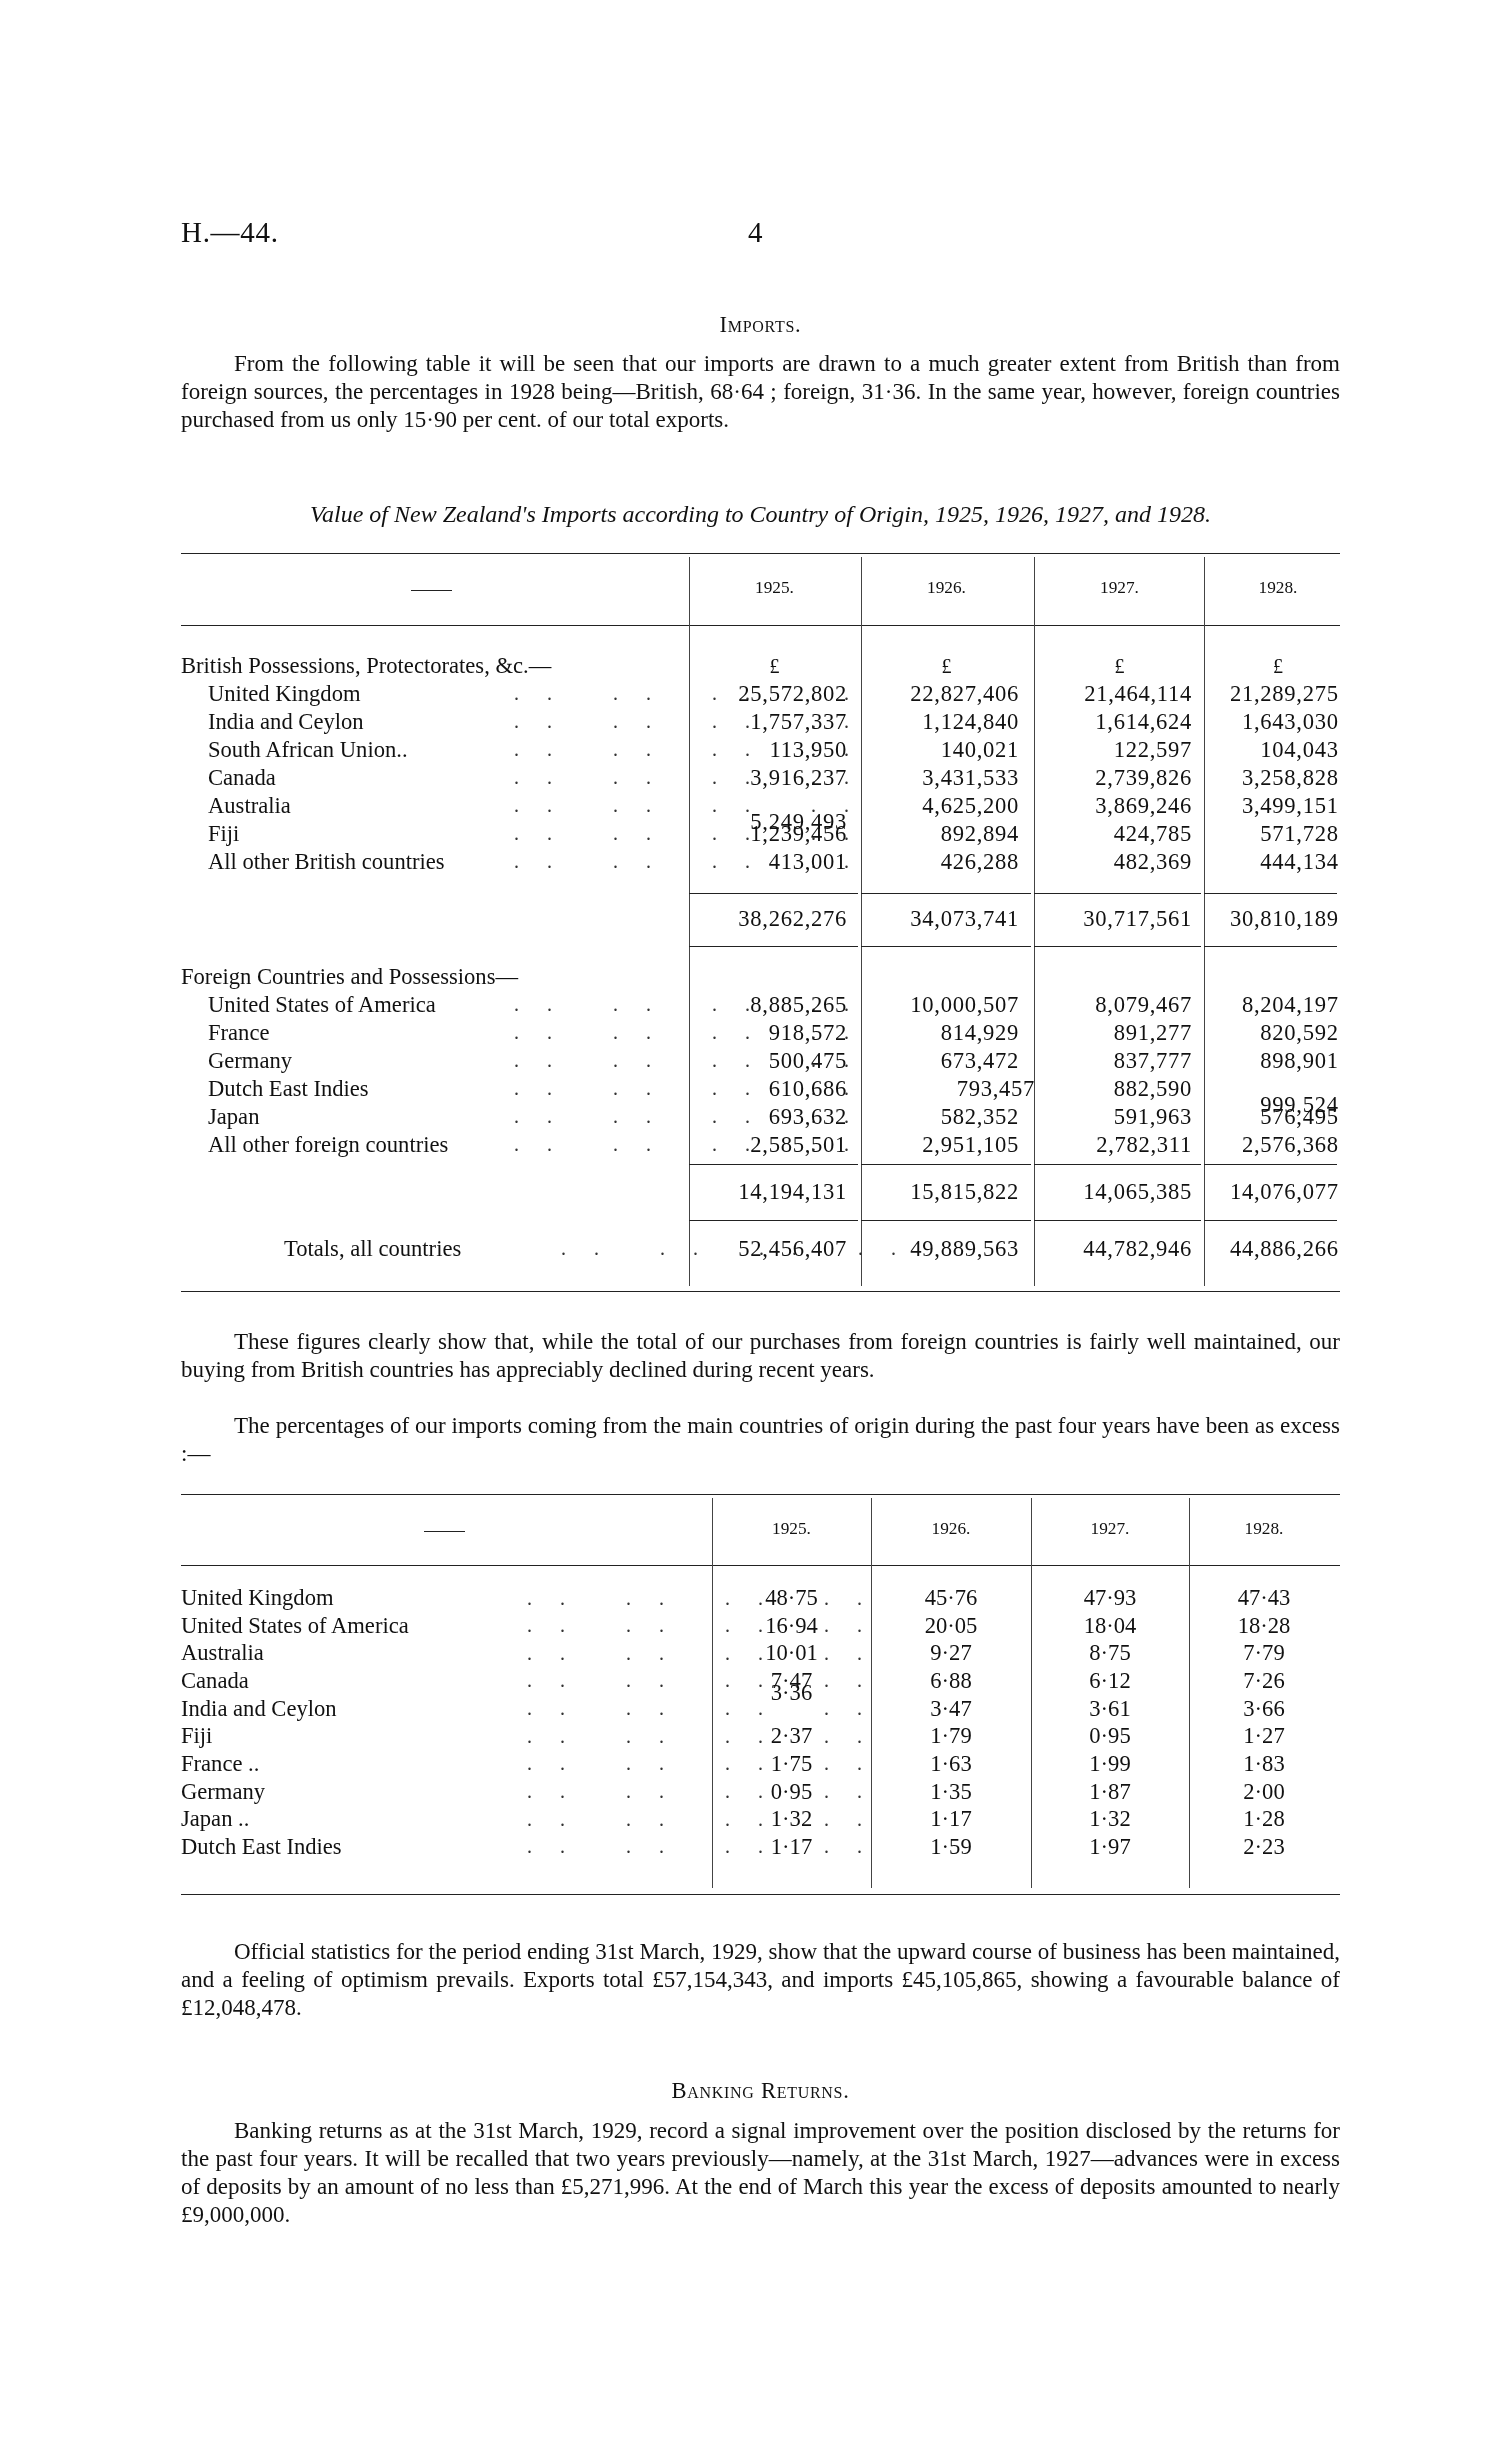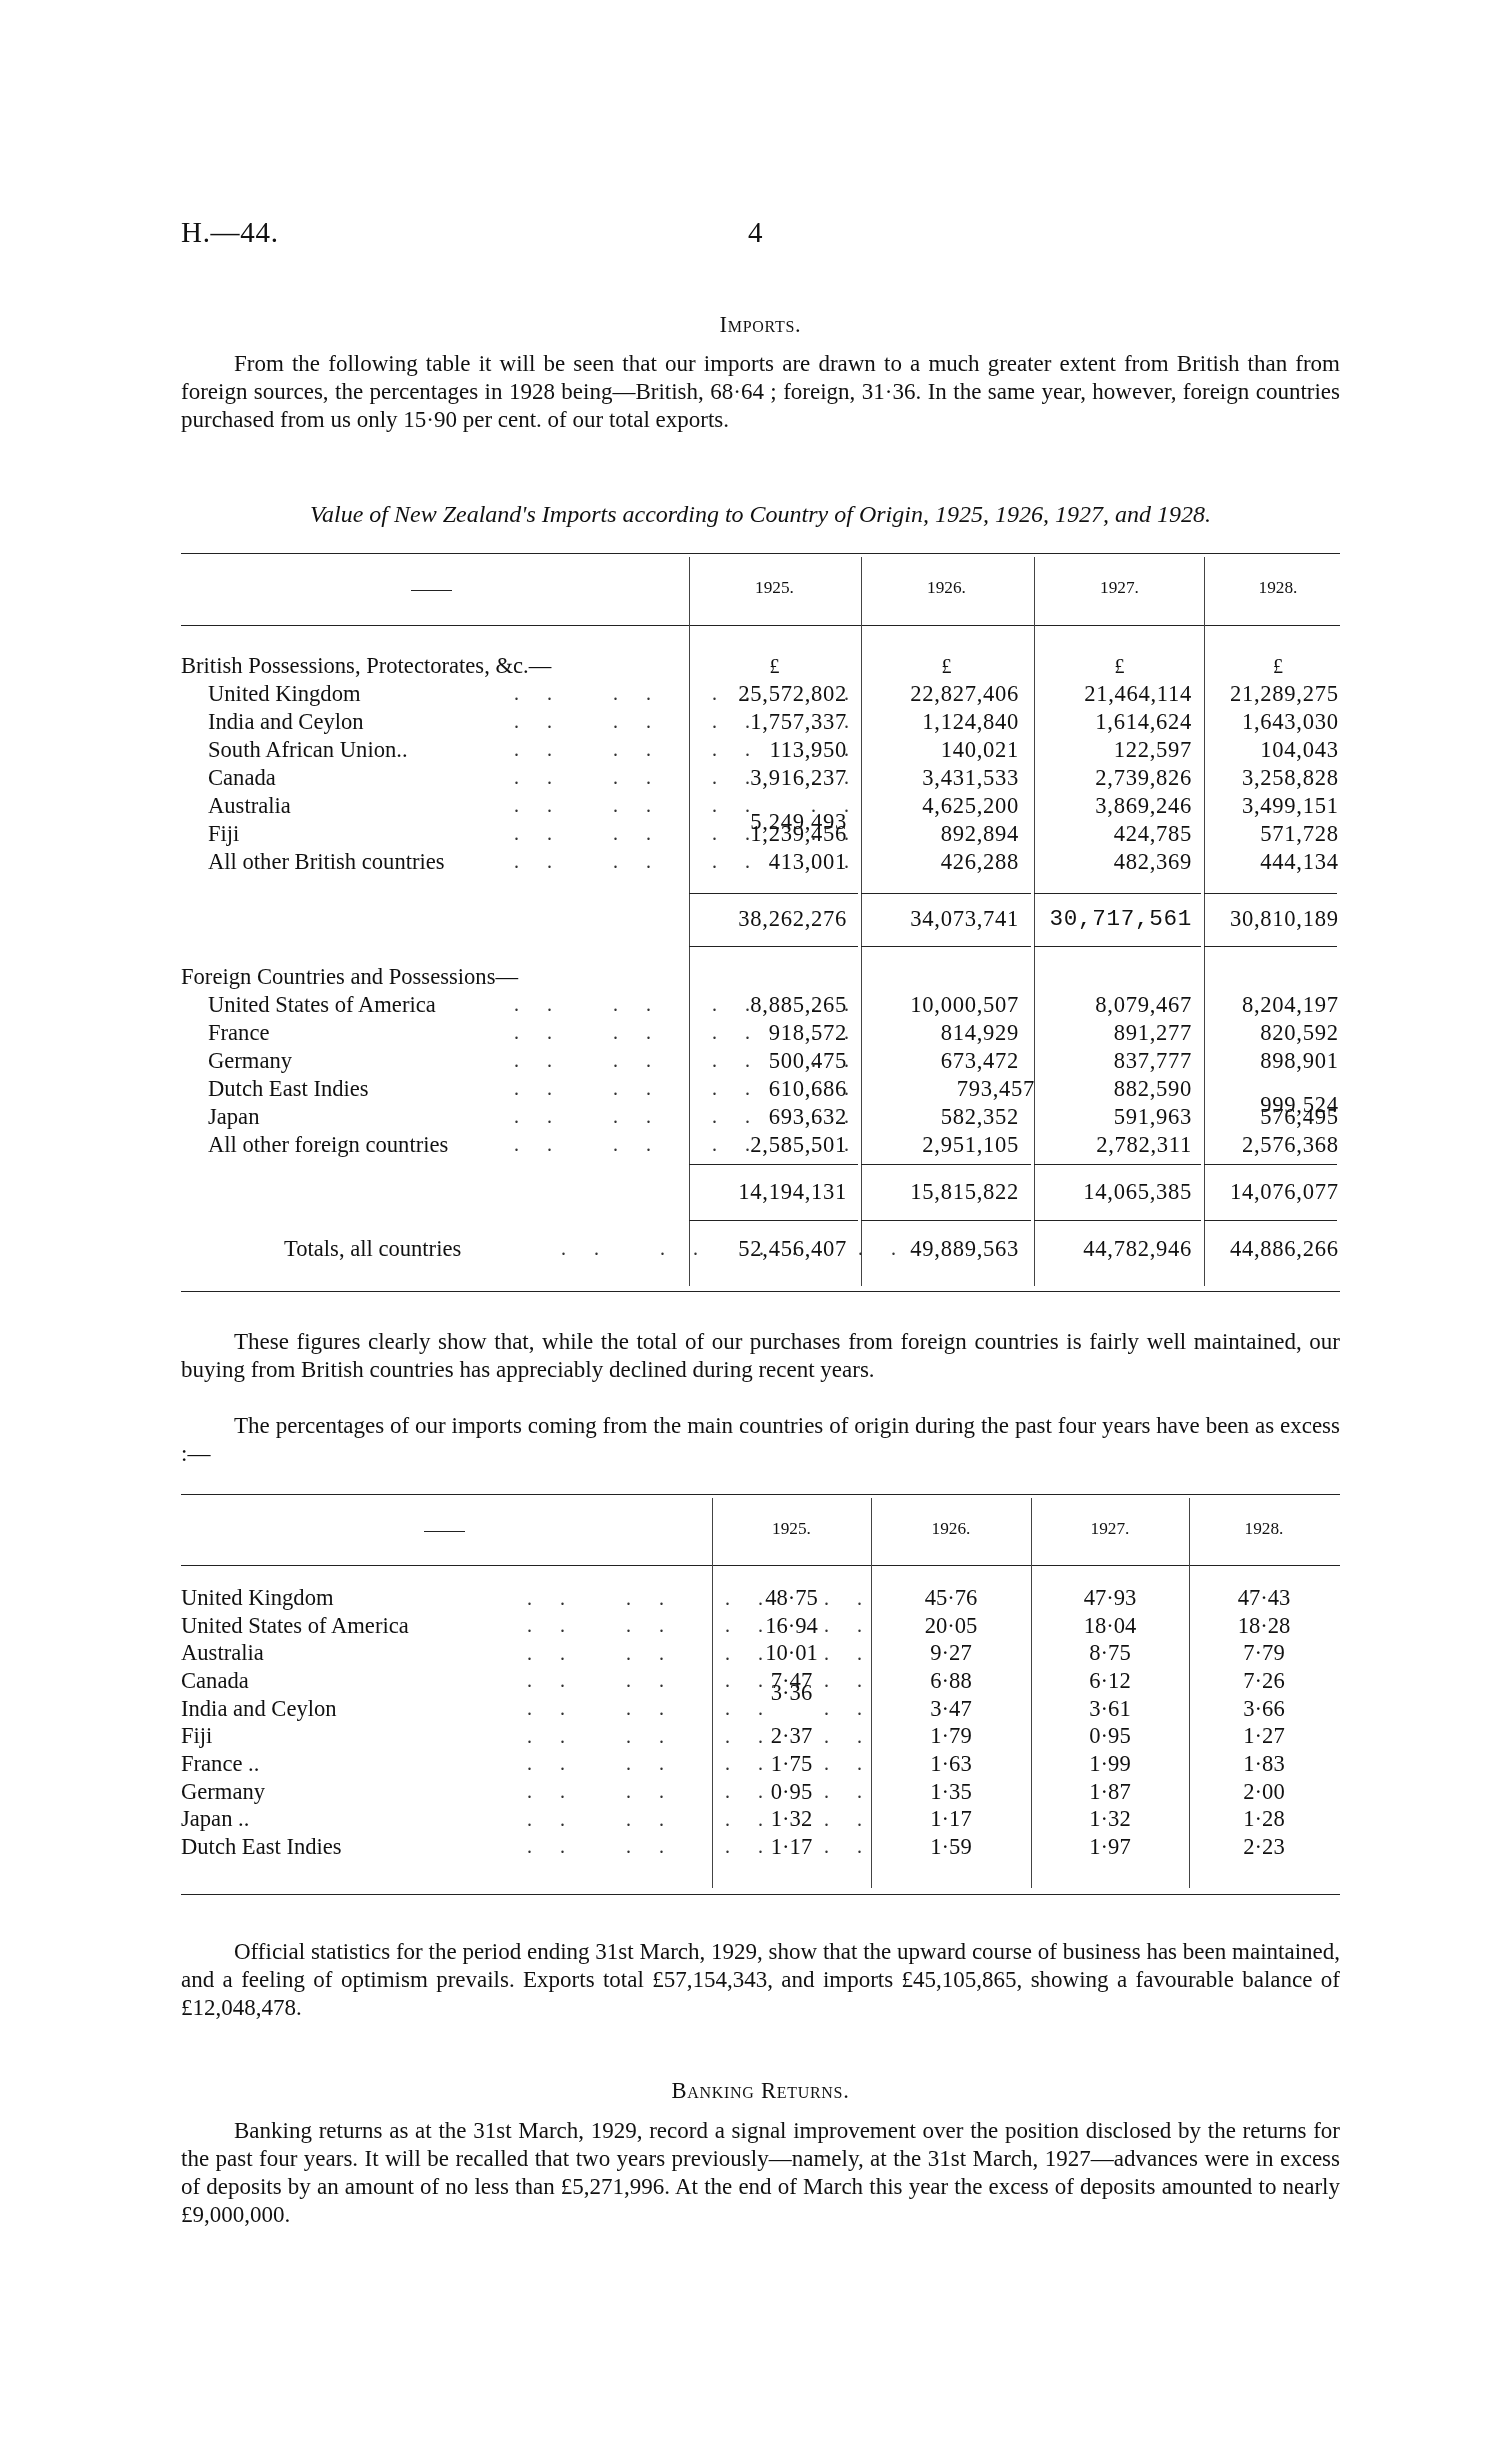--- a/index.html
+++ b/index.html
@@ -117,21 +117,21 @@
     <div class="hseg" style="top:340px; left:508px; width:169px;"></div>
     <div class="hseg" style="top:393px; left:508px; width:169px;"></div>
     <div class="hseg" style="top:340px; left:680px; width:170px;"></div>
     <div class="hseg" style="top:393px; left:680px; width:170px;"></div>
     <div class="hseg" style="top:340px; left:853px; width:167px;"></div>
     <div class="hseg" style="top:393px; left:853px; width:167px;"></div>
     <div class="hseg" style="top:340px; left:1023px; width:133px;"></div>
     <div class="hseg" style="top:393px; left:1023px; width:133px;"></div>
     <div class="cell num" style="top:353px; right:493px;">38,262,276</div>
     <div class="cell num" style="top:353px; right:321px;">34,073,741</div>
-    <div class="cell num" style="top:353px; right:148px;font-family:Liberation Mono, monospace;">30,717,561</div>
+    <div class="cell num" style="top:353px; right:148px;">30,717,561</div>
     <div class="cell num" style="top:353px; right:1.3px;">30,810,189</div>
     <div class="cell lbl" style="top:411px;">Foreign Countries and Possessions—</div>
     <div class="cell lbl indent" style="top:439px;">United States of America</div>
     <span class="dots" style="top:440px; left:333px;">..  ..  ..  ..</span>
     <div class="cell num" style="top:439px; right:493px;">8,885,265</div>
     <div class="cell num" style="top:439px; right:321px;">10,000,507</div>
     <div class="cell num" style="top:439px; right:148px;">8,079,467</div>
     <div class="cell num" style="top:439px; right:1.3px;">8,204,197</div>
     <div class="cell lbl indent" style="top:467px;">France</div>
     <span class="dots" style="top:468px; left:333px;">..  ..  ..  ..</span>

